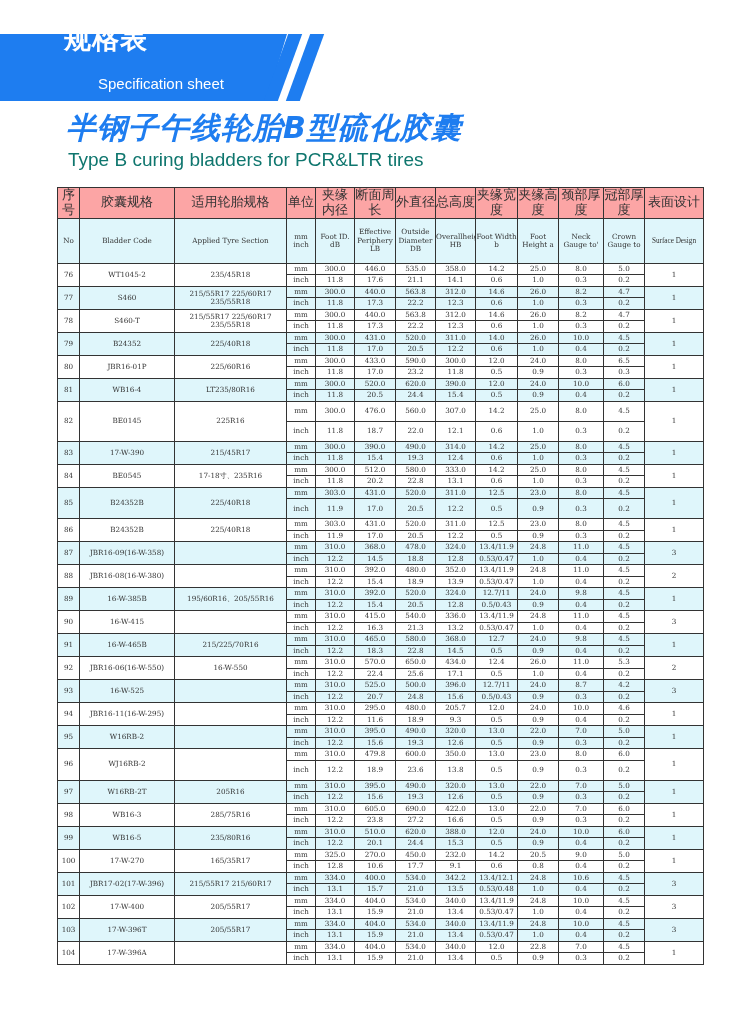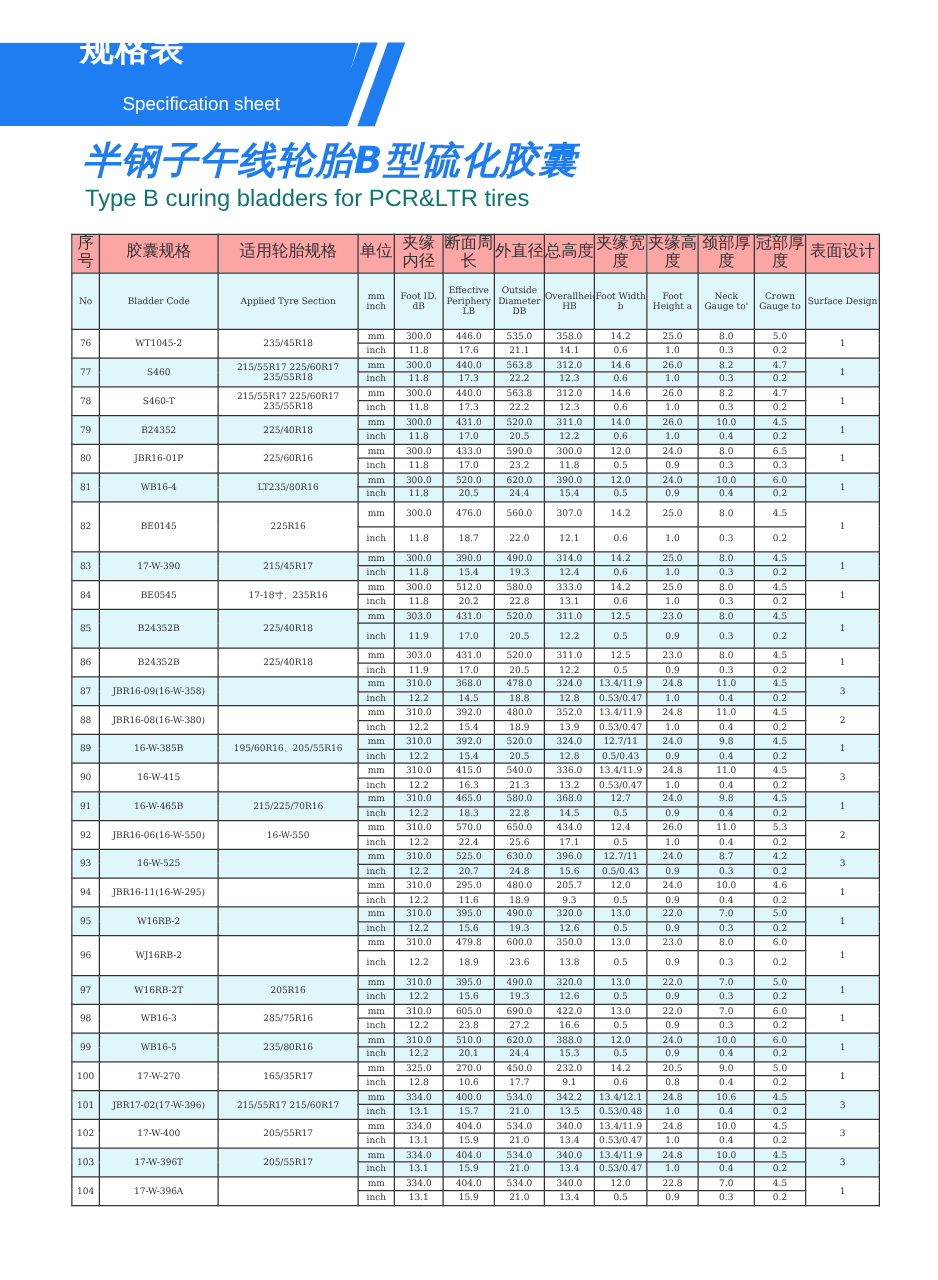--- a/index.html
+++ b/index.html
@@ -103,21 +103,21 @@
 inch</th>
         <th style="white-space: pre-line;">Foot ID.
 dB</th>
         <th style="white-space: pre-line; text-align: center;">Effective Periphery LB</th>
         <th style="white-space: pre-line;">Outside Diameter DB</th>
         <th style="white-space: pre-line;">Overallheight HB</th>
         <th style="white-space: pre-line;">Foot Width b</th>
         <th style="white-space: pre-line;">Foot Height a</th>
         <th style="white-space: pre-line;">Neck Gauge to'</th>
         <th style="white-space: pre-line;">Crown Gauge to</th>
-        <th style="white-space: pre-line;">Surface Design</th>
+        <th style="white-space: pre-line; font-family: Liberation Serif, serif;">Surface Design</th>
       </tr>
   </thead>
   <tbody id="tbody">
       <tr class="even">
         <td rowspan="2">76</td>
         <td rowspan="2">WT1045-2</td>
         <td rowspan="2">235/45R18</td>
         <td>mm</td>
         <td>300.0</td>
         <td>446.0</td>
@@ -556,21 +556,21 @@
         <td>0.4</td>
         <td>0.2</td>
       </tr>
       <tr class="odd">
         <td rowspan="2">93</td>
         <td rowspan="2">16-W-525</td>
         <td rowspan="2"></td>
         <td>mm</td>
         <td>310.0</td>
         <td>525.0</td>
-        <td>630.0</td>
+        <td>500.0</td>
         <td>396.0</td>
         <td>12.7/11</td>
         <td>24.0</td>
         <td>8.7</td>
         <td>4.2</td>
         <td rowspan="2">3</td>
       </tr>
       <tr class="odd">
         <td>inch</td>
         <td>12.2</td>

